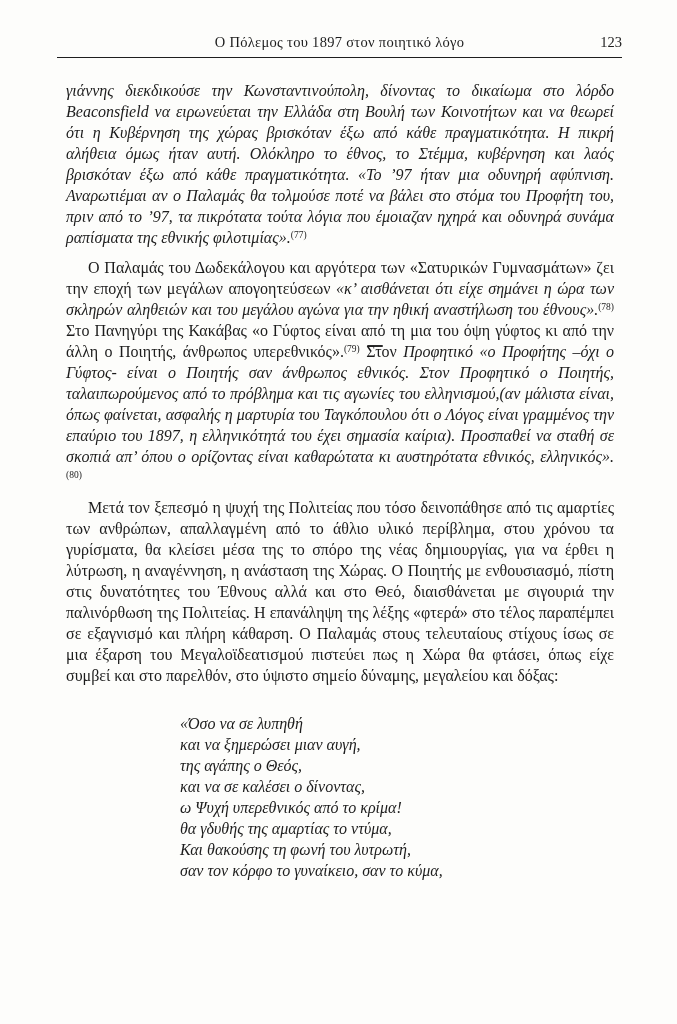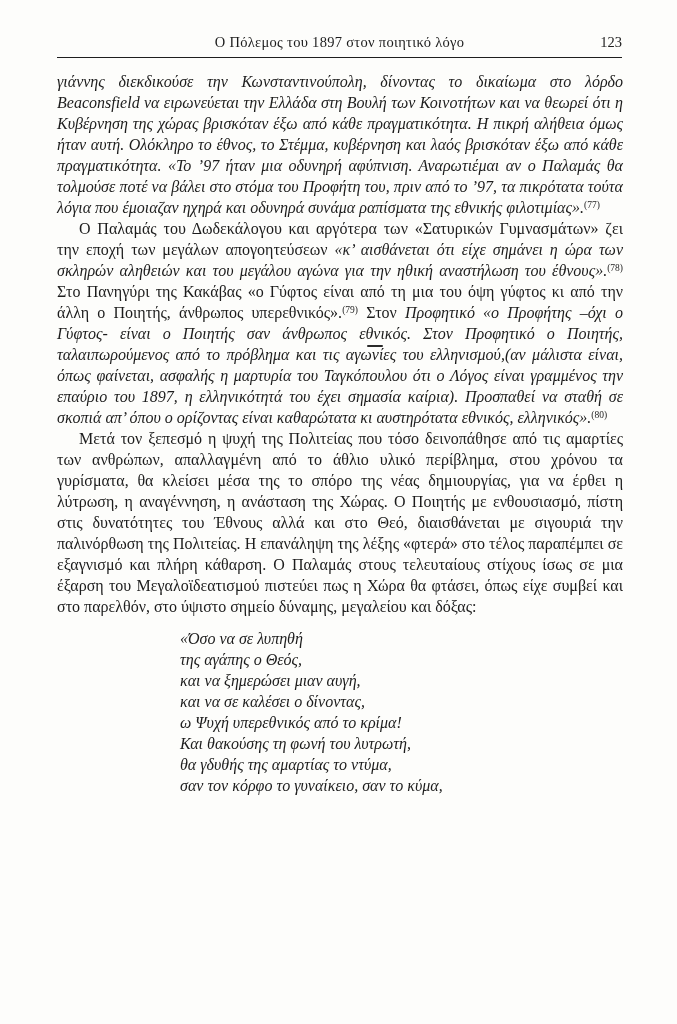--- a/index.html
+++ b/index.html
@@ -43,36 +43,36 @@
     right: 55px;
     border-top: 1.8px solid #1e1e1e;
   }
   .content {
     position: absolute;
     top: 71px;
     left: 57px;
     width: 566px;
   }
   p.para {
-    margin: 0;
+    margin: 9px;
     font-size: 16px;
     line-height: 21px;
     text-align: justify;
     text-justify: inter-word;
   }
   p.para.indent { text-indent: 22px; }
   .it { font-style: italic; }
   sup.fnref {
     font-size: 9.5px;
     line-height: 0;
     vertical-align: 5px;
     letter-spacing: 0;
   }
   .poem {
-    margin-top: 11px;
+    margin-top: 27px;
     margin-left: 123px;
     font-style: italic;
     font-size: 16px;
     line-height: 21px;
   }
   .poem-line { white-space: nowrap; }
   .print-artifact {
     position: absolute;
     top: 345px;
     left: 367px;
@@ -97,23 +97,23 @@
   <div class="print-artifact"></div>
 
   <div class="content">
     <div>
         <p class="para"><span class="it">γιάννης διεκδικούσε την Κωνσταντινούπολη, δίνοντας το δικαίωμα στο λόρδο Beaconsfield να ειρωνεύεται την Ελλάδα στη Βουλή των Κοινοτήτων και να θεωρεί ότι η Κυβέρνηση της χώρας βρισκόταν έξω από κάθε πραγματικότητα. Η πικρή αλήθεια όμως ήταν αυτή. Ολόκληρο το έθνος, το Στέμμα, κυβέρνηση και λαός βρισκόταν έξω από κάθε πραγματικότητα. «Το ’97 ήταν μια οδυνηρή αφύπνιση. Αναρωτιέμαι αν ο Παλαμάς θα τολμούσε ποτέ να βάλει στο στόμα του Προφήτη του, πριν από το ’97, τα πικρότατα τούτα λόγια που έμοιαζαν ηχηρά και οδυνηρά συνάμα ραπίσματα της εθνικής φιλοτιμίας».</span><sup class="fnref">(77)</sup></p>
         <p class="para indent"><span class="">Ο Παλαμάς του Δωδεκάλογου και αργότερα των «Σατυρικών Γυμνασμάτων» ζει την εποχή των μεγάλων απογοητεύσεων </span><span class="it">«κ’ αισθάνεται ότι είχε σημάνει η ώρα των σκληρών αληθειών και του μεγάλου αγώνα για την ηθική αναστήλωση του έθνους».</span><sup class="fnref">(78)</sup><span class=""> Στο Πανηγύρι της Κακάβας «ο Γύφτος είναι από τη μια του όψη γύφτος κι από την άλλη ο Ποιητής, άνθρωπος υπερεθνικός».</span><sup class="fnref">(79)</sup><span class=""> Στον </span><span class="it">Προφητικό «ο Προφήτης –όχι ο Γύφτος- είναι ο Ποιητής σαν άνθρωπος εθνικός. Στον Προφητικό ο Ποιητής, ταλαιπωρούμενος από το πρόβλημα και τις αγωνίες του ελληνισμού,(αν μάλιστα είναι, όπως φαίνεται, ασφαλής η μαρτυρία του Ταγκόπουλου ότι ο Λόγος είναι γραμμένος την επαύριο του 1897, η ελληνικότητά του έχει σημασία καίρια). Προσπαθεί να σταθή σε σκοπιά απ’ όπου ο ορίζοντας είναι καθαρώτατα κι αυστηρότατα εθνικός, ελληνικός».</span><sup class="fnref">(80)</sup></p>
         <p class="para indent"><span class="">Μετά τον ξεπεσμό η ψυχή της Πολιτείας που τόσο δεινοπάθησε από τις αμαρτίες των ανθρώπων, απαλλαγμένη από το άθλιο υλικό περίβλημα, στου χρόνου τα γυρίσματα, θα κλείσει μέσα της το σπόρο της νέας δημιουργίας, για να έρθει η λύτρωση, η αναγέννηση, η ανάσταση της Χώρας. Ο Ποιητής με ενθουσιασμό, πίστη στις δυνατότητες του Έθνους αλλά και στο Θεό, διαισθάνεται με σιγουριά την παλινόρθωση της Πολιτείας. Η επανάληψη της λέξης «φτερά» στο τέλος παραπέμπει σε εξαγνισμό και πλήρη κάθαρση. Ο Παλαμάς στους τελευταίους στίχους ίσως σε μια έξαρση του Μεγαλοϊδεατισμού πιστεύει πως η Χώρα θα φτάσει, όπως είχε συμβεί και στο παρελθόν, στο ύψιστο σημείο δύναμης, μεγαλείου και δόξας:</span></p>
       </div>
     <div class="poem">
         <div class="poem-line">«Όσο να σε λυπηθή</div>
+        <div class="poem-line">και να ξημερώσει μιαν αυγή,</div>
         <div class="poem-line">της αγάπης ο Θεός,</div>
-        <div class="poem-line">και να ξημερώσει μιαν αυγή,</div>
         <div class="poem-line">και να σε καλέσει ο δίνοντας,</div>
         <div class="poem-line">ω Ψυχή υπερεθνικός από το κρίμα!</div>
+        <div class="poem-line">θα γδυθής της αμαρτίας το ντύμα,</div>
         <div class="poem-line">Και θακούσης τη φωνή του λυτρωτή,</div>
-        <div class="poem-line">θα γδυθής της αμαρτίας το ντύμα,</div>
         <div class="poem-line">σαν τον κόρφο το γυναίκειο, σαν το κύμα,</div>
       </div>
   </div>
 
 </div>
 
 </body></html>

